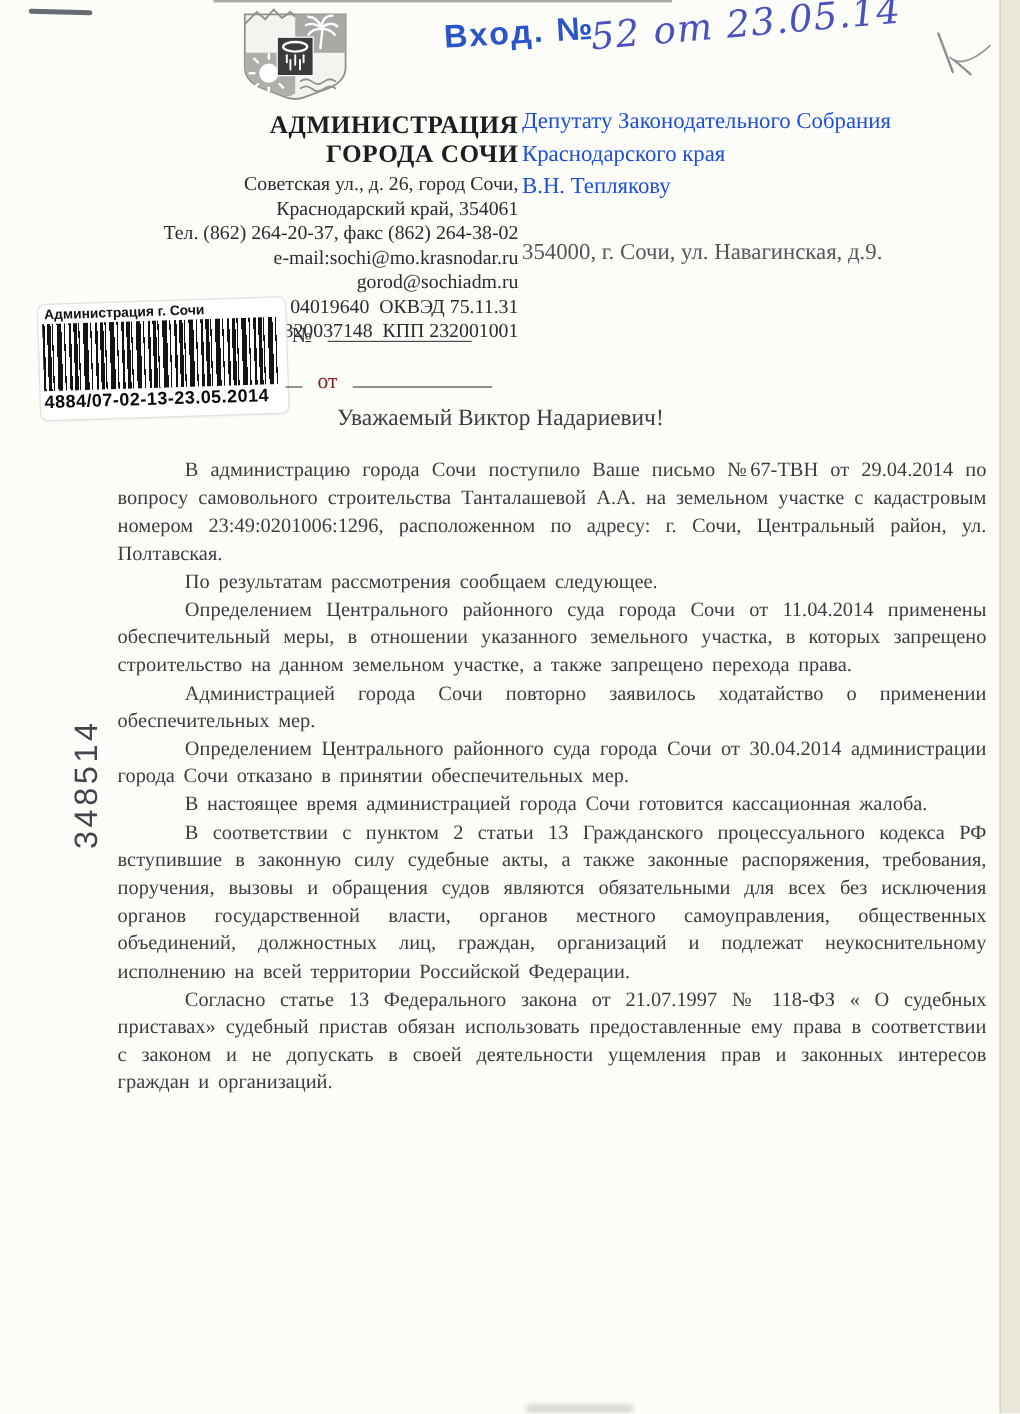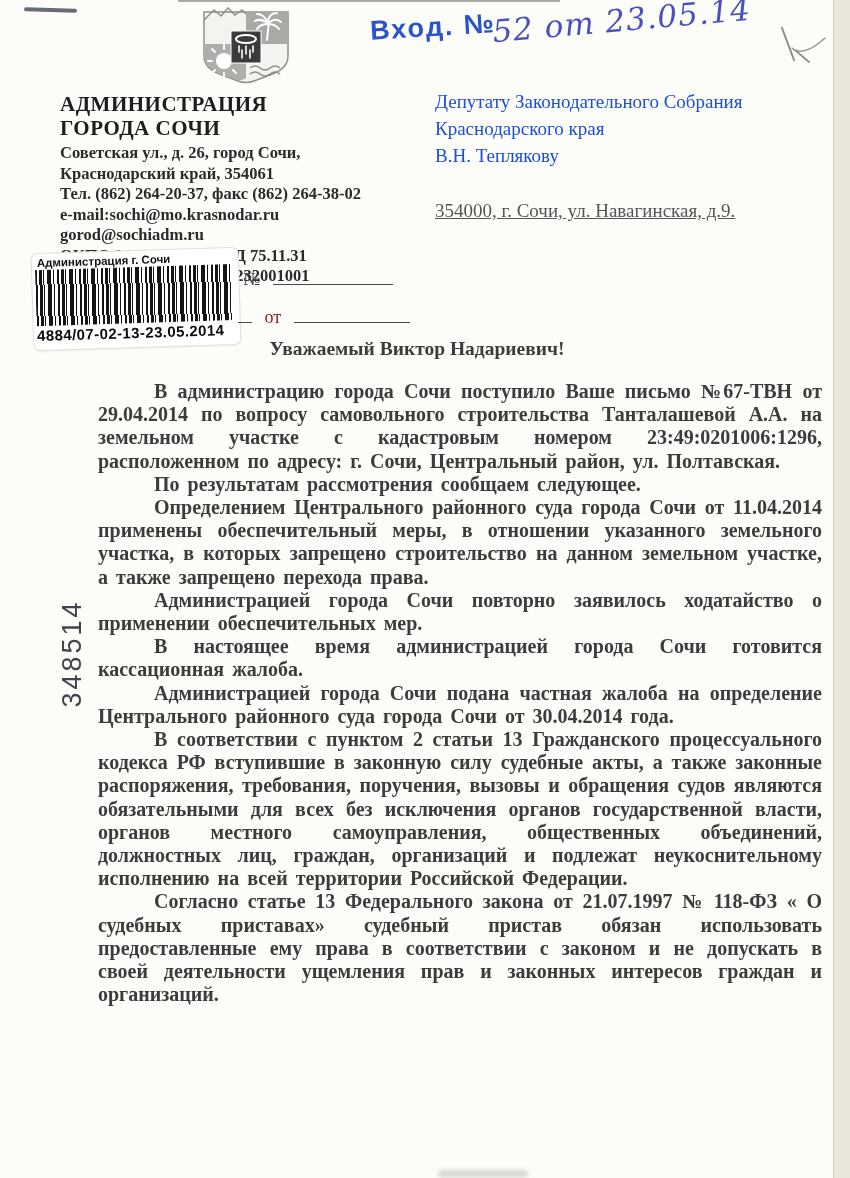--- a/index.html
+++ b/index.html
@@ -16,29 +16,29 @@
        background:#d9d9d3;border-radius:6px;filter:blur(2px);}
   
   .entry-stamp{position:absolute;left:370px;top:12px;
        font-family:"Liberation Sans",sans-serif;font-weight:bold;
        font-size:27px;letter-spacing:2px;transform:rotate(-3.5deg);}
   .entry-hand{position:absolute;left:492px;top:2px;
        font-family:"DejaVu Serif",serif;font-style:italic;
        font-size:31px;letter-spacing:1px;transform:rotate(-5deg);white-space:nowrap;}
   .pencil-mark{position:absolute;left:770px;top:20px;}
   
-  .letterhead{position:absolute;left:60px;top:6px;width:372px;text-align:left;color:#232323;}
+  .letterhead{position:absolute;left:60px;top:6px;width:372px;text-align:right;color:#232323;}
   .emblem{display:block;margin:0 auto 4px auto;}
   .org-name{font-weight:bold;font-size:21px;line-height:24px;letter-spacing:.5px;color:#1d1d1d;}
-  .lh-addr{font-size:16.5px;line-height:20.5px;color:#2b2b2b;margin-top:3px;font-weight:bold;}
+  .lh-addr{font-size:16.5px;line-height:20.5px;color:#2b2b2b;margin-top:3px;}
   
   .recipient{position:absolute;left:435px;top:88px;width:390px;
        font-size:19px;line-height:27px;color:#1d4ed8;}
   .recipient-address{position:absolute;left:435px;top:200px;width:400px;
-       font-size:19px;color:#555;text-decoration:underline;}
+       font-size:19px;color:#555;}
   
   .sticker{position:absolute;left:32px;top:250px;width:206px;height:96px;
        background:#fff;border:1px solid #e2e1d8;border-radius:7px;
        transform:rotate(-1.8deg);box-shadow:0 1px 2px rgba(0,0,0,.05);}
   .sticker-title{font-family:"Liberation Sans",sans-serif;font-weight:bold;
        font-size:11.5px;color:#101010;margin:3px 0 1px 5px;white-space:nowrap;}
   .barcode{height:56px;margin:0 6px 1px 3px;
        background:repeating-linear-gradient(90deg,
         #141414 0 2px,#fff 2px 4px,#141414 4px 7px,#fff 7px 8px,
         #141414 8px 9px,#fff 9px 12px,#141414 12px 16px,#fff 16px 18px,
@@ -47,23 +47,23 @@
        font-size:15px;color:#0c0c0c;margin-left:3px;letter-spacing:.4px;white-space:nowrap;}
   
   .ref-num{position:absolute;left:243px;top:268px;font-size:18px;color:#3a3a3a;}
   .ref-date{position:absolute;left:238px;top:306px;font-size:18px;color:#7f1d1d;}
   .ref-line{display:inline-block;border-bottom:1.6px solid #4a4a4a;height:16px;vertical-align:baseline;}
   
   .side-number{position:absolute;left:-10px;top:638px;width:164px;text-align:center;
        transform:rotate(-90deg);font-family:"Liberation Sans",sans-serif;
        font-size:27px;letter-spacing:3px;color:#43434b;}
   
-  .letter{position:absolute;left:98px;top:338px;width:724px;color:#3c3c3c;font-weight:bold;}
+  .letter{position:absolute;left:98px;top:338px;width:724px;color:#3c3c3c;}
   .salutation{text-align:center;padding-right:86px;font-size:19.5px;margin-bottom:20px;}
-  .paras p{margin:0;font-size:20px;line-height:23.2px;text-align:justify;
+  .paras p{margin:0;font-size:17px;line-height:23.2px;text-align:justify;
        text-indent:56px;word-spacing:3px;}
 </style>
 </head>
 <body>
 
 <div class="scan-edge-right"></div>
 <div class="scan-line-a"></div>
 <div class="scan-line-b"></div>
 <div class="scan-smudge"></div>
 
@@ -142,18 +142,18 @@
 
 <div class="side-number">348514</div>
 
 <div class="letter">
   <div class="salutation">Уважаемый Виктор Надариевич!</div>
   <div class="paras">
       <p>В администрацию города Сочи поступило Ваше письмо №67-ТВН от 29.04.2014 по вопросу самовольного строительства Танталашевой А.А. на земельном участке с кадастровым номером 23:49:0201006:1296, расположенном по адресу: г. Сочи, Центральный район, ул. Полтавская.</p>
       <p>По результатам рассмотрения сообщаем следующее.</p>
       <p>Определением Центрального районного суда города Сочи от 11.04.2014 применены обеспечительный меры, в отношении указанного земельного участка, в которых запрещено строительство на данном земельном участке, а также запрещено перехода права.</p>
       <p>Администрацией города Сочи повторно заявилось ходатайство о применении обеспечительных мер.</p>
+      <p>Определением Центрального районного суда города Сочи от 30.04.2014 администрации города Сочи отказано в принятии обеспечительных мер.</p>
       <p>В настоящее время администрацией города Сочи готовится кассационная жалоба.</p>
-      <p>Администрацией города Сочи подана частная жалоба на определение Центрального районного суда города Сочи от 30.04.2014 года.</p>
       <p>В соответствии с пунктом 2 статьи 13 Гражданского процессуального кодекса РФ вступившие в законную силу судебные акты, а также законные распоряжения, требования, поручения, вызовы и обращения судов являются обязательными для всех без исключения органов государственной власти, органов местного самоуправления, общественных объединений, должностных лиц, граждан, организаций и подлежат неукоснительному исполнению на всей территории Российской Федерации.</p>
       <p>Согласно статье 13 Федерального закона от 21.07.1997 № 118-ФЗ « О судебных приставах» судебный пристав обязан использовать предоставленные ему права в соответствии с законом и не допускать в своей деятельности ущемления прав и законных интересов граждан и организаций.</p>
     </div>
 </div>
 
 </body></html>

